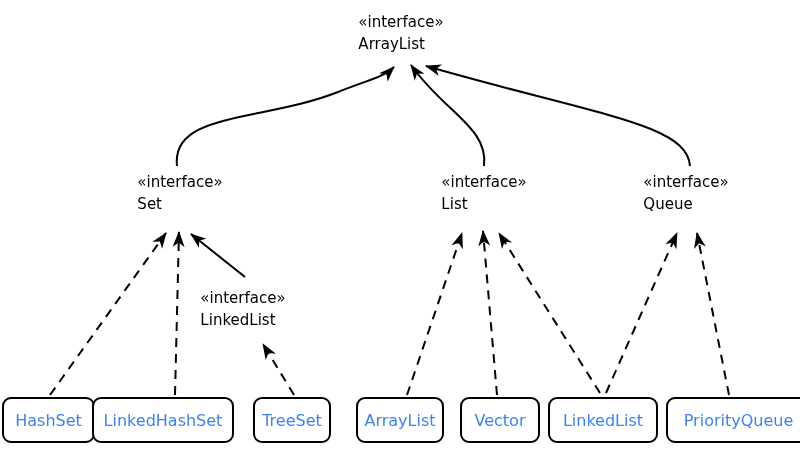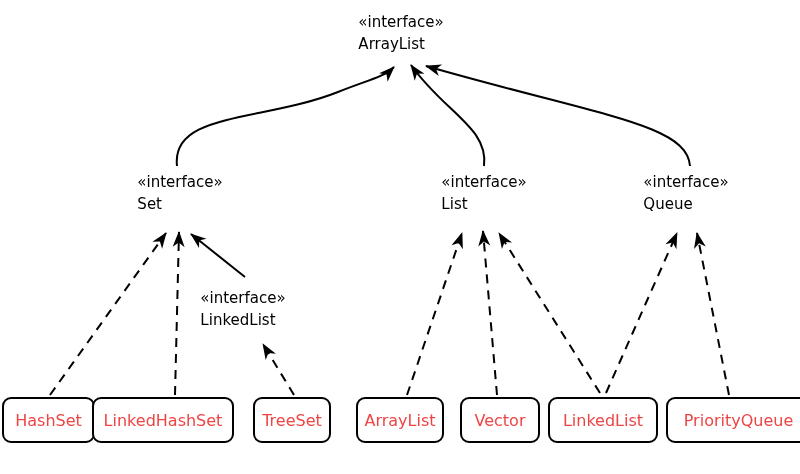--- a/index.html
+++ b/index.html
@@ -40,21 +40,21 @@
     top: 397px;
     height: 46px;
     box-sizing: border-box;
     border: 2px solid #000000;
     border-radius: 9px;
     background: #ffffff;
     display: flex;
     align-items: center;
     justify-content: center;
     font-size: 16px;
-    color: #ef4444;
+    color: #3b82f6;
     white-space: nowrap;
     z-index: 1;
   }
 </style>
 </head>
 <body>
 
 <div class="canvas">
 
   <svg class="edges-svg" width="800" height="474" viewBox="0 0 800 474">

